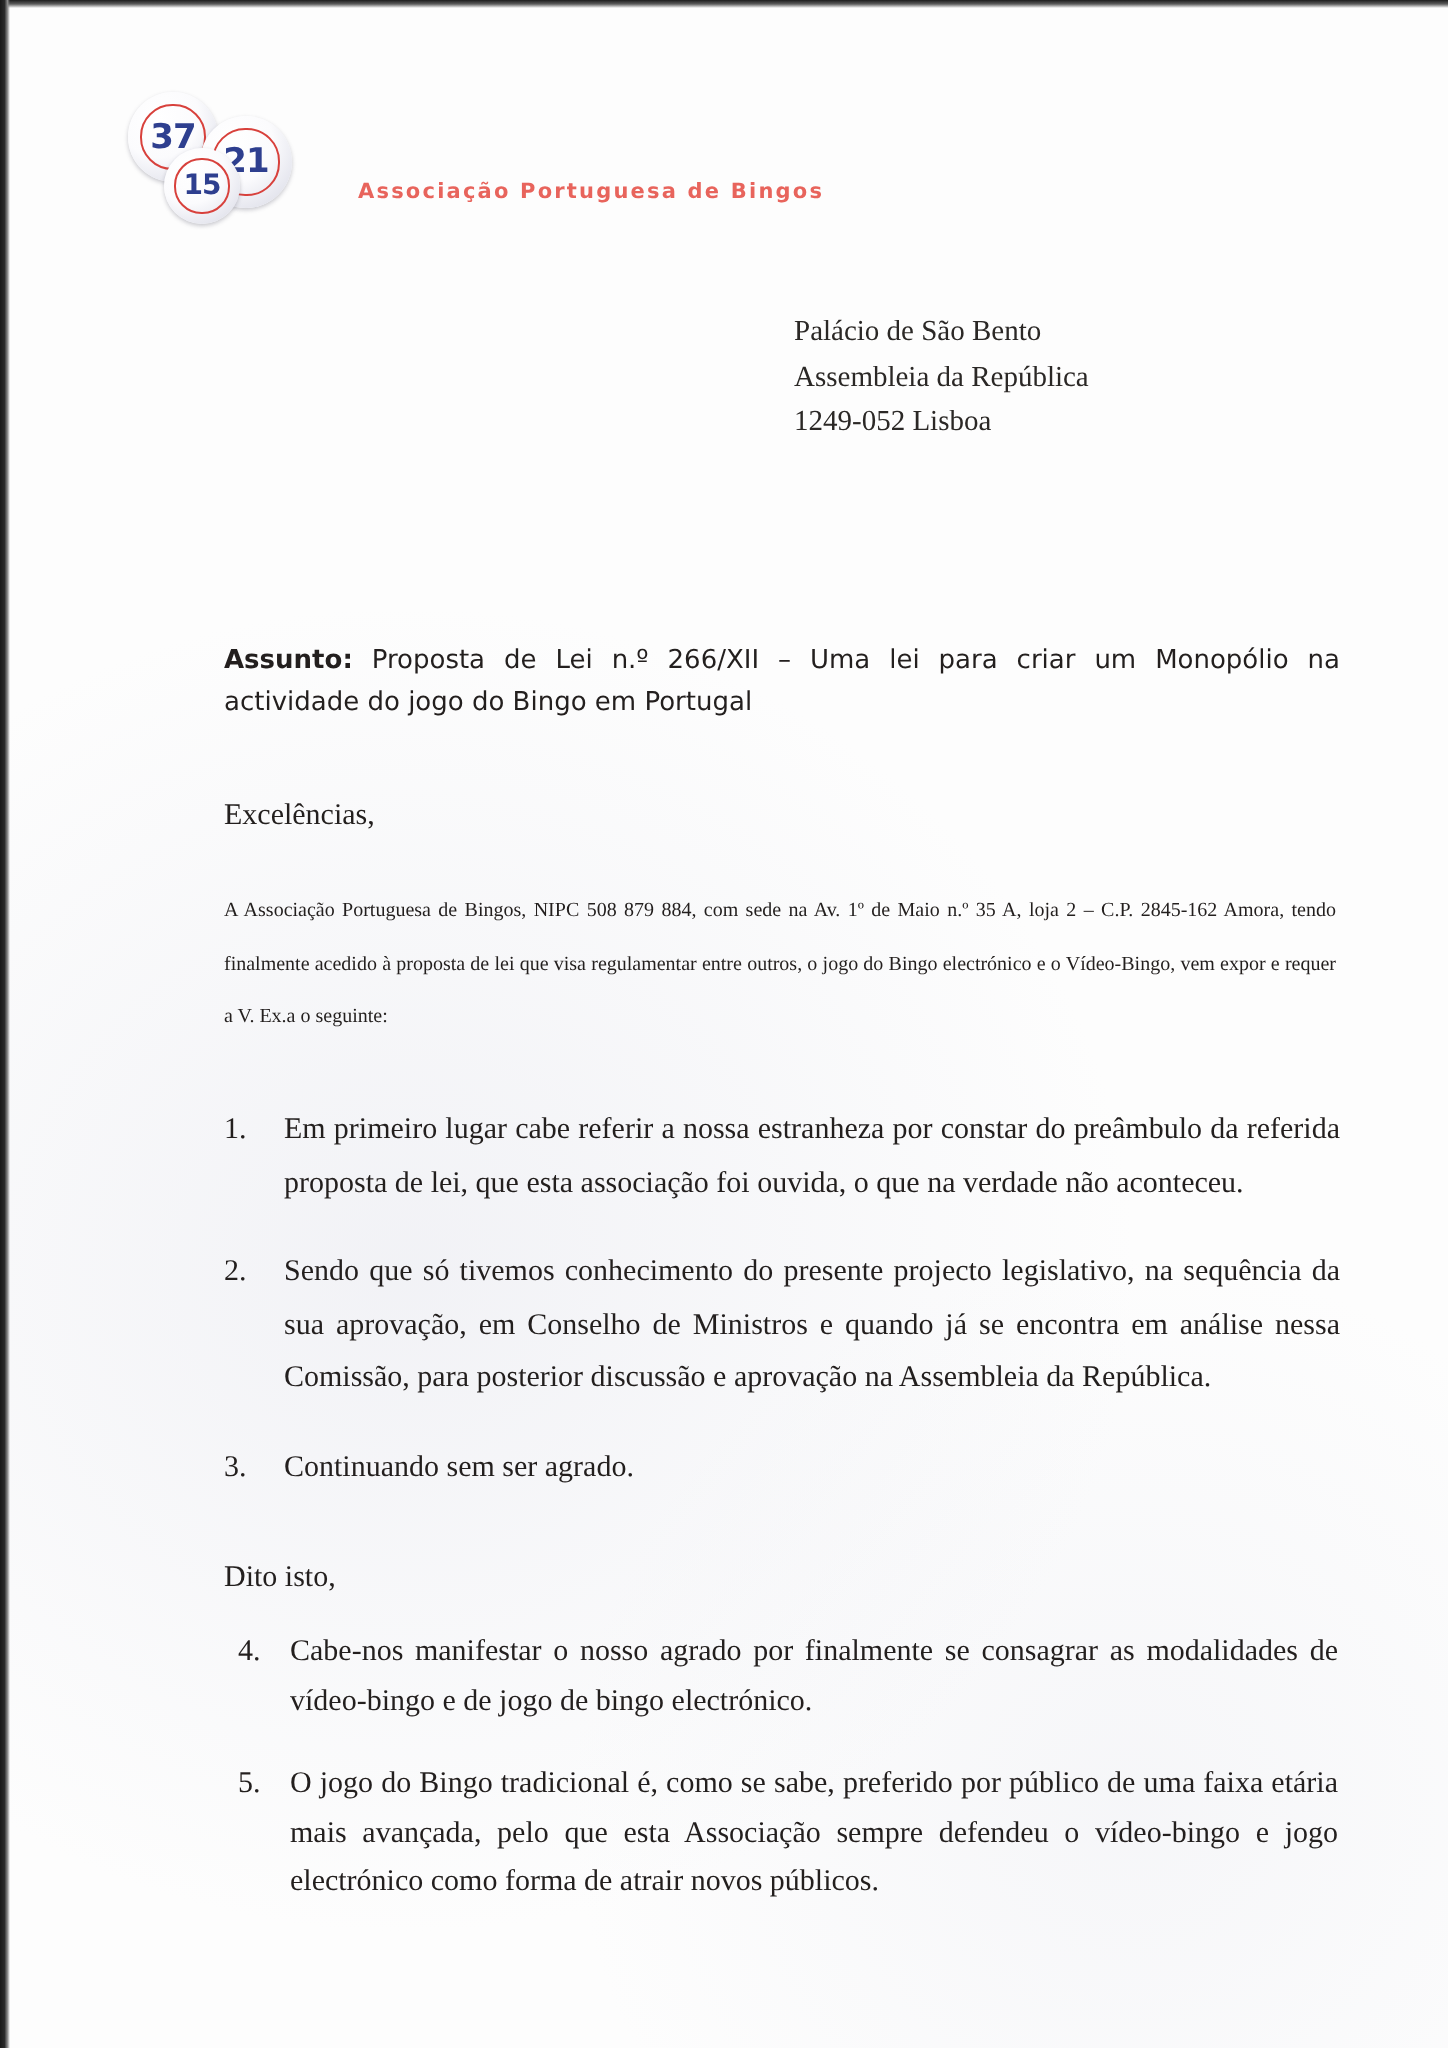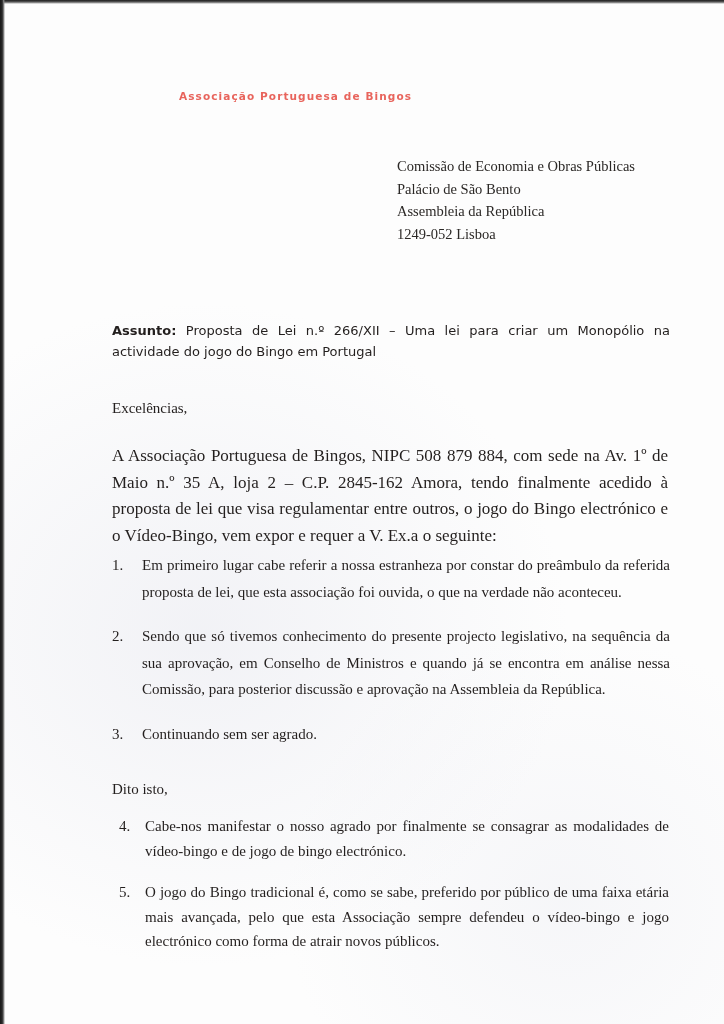--- a/index.html
+++ b/index.html
@@ -141,21 +141,21 @@
     top: 400px;
     font-size: 15px;
     color: #231f1e;
   }
 
   .intro {
     position: absolute;
     left: 112px;
     top: 443px;
     width: 556px;
-    font-size: 17px;
+    font-size: 10px;
     line-height: 26.5px;
     text-align: justify;
     color: #231f1e;
   }
 
   .items {
     position: absolute;
     left: 112px;
     top: 552px;
     width: 558px;
@@ -207,25 +207,38 @@
   }
 </style>
 </head>
 <body>
 
 <div class="page">
 
   <div class="scan-tint"></div>
 
   <div class="letterhead">
+    <div class="balls">
+      <div class="ball ball-a">
+        <div class="ring"></div>
+        <div class="num">37</div>
+      </div>
+      <div class="ball ball-b">
+        <div class="ring"></div>
+        <div class="num">21</div>
+      </div>
+      <div class="ball ball-c">
+        <div class="ring"></div>
+        <div class="num">15</div>
+      </div>
+    </div>
     <div class="tagline">Associação  Portuguesa  de  Bingos</div>
   </div>
 
   <div class="recipient">
-    <div>Comissão de Economia e Obras Públicas</div>
     <div>Palácio de São Bento</div>
     <div>Assembleia da República</div>
     <div>1249-052 Lisboa</div>
   </div>
 
   <div class="subject">
     <b>Assunto:</b><span> Proposta de Lei n.º 266/XII – Uma lei para criar um Monopólio na actividade do jogo do Bingo em Portugal</span>
   </div>
 
   <div class="salutation">Excelências,</div>

